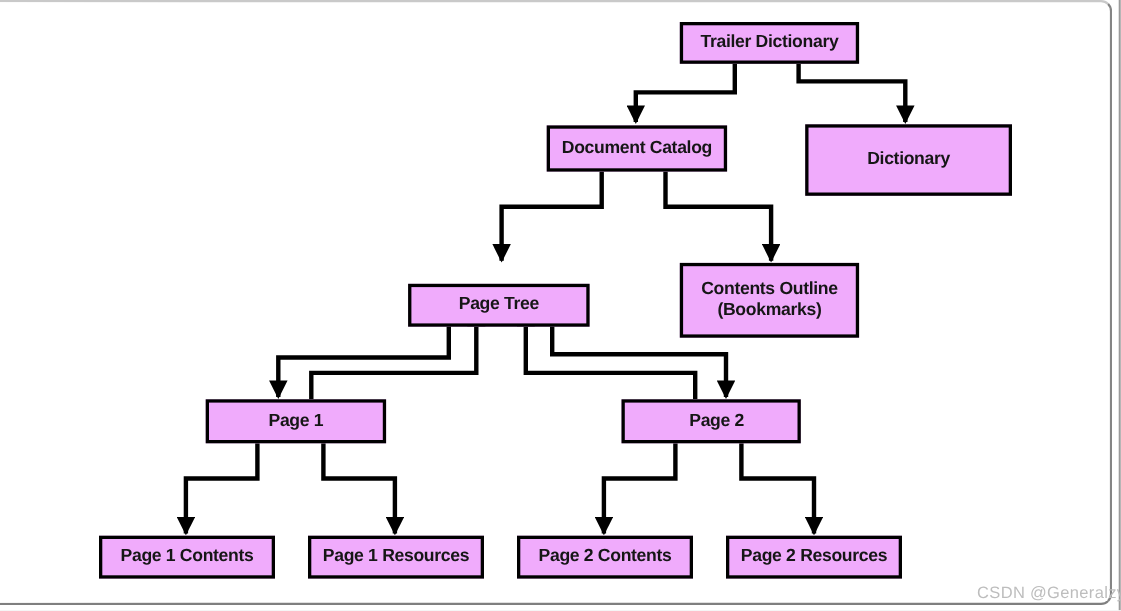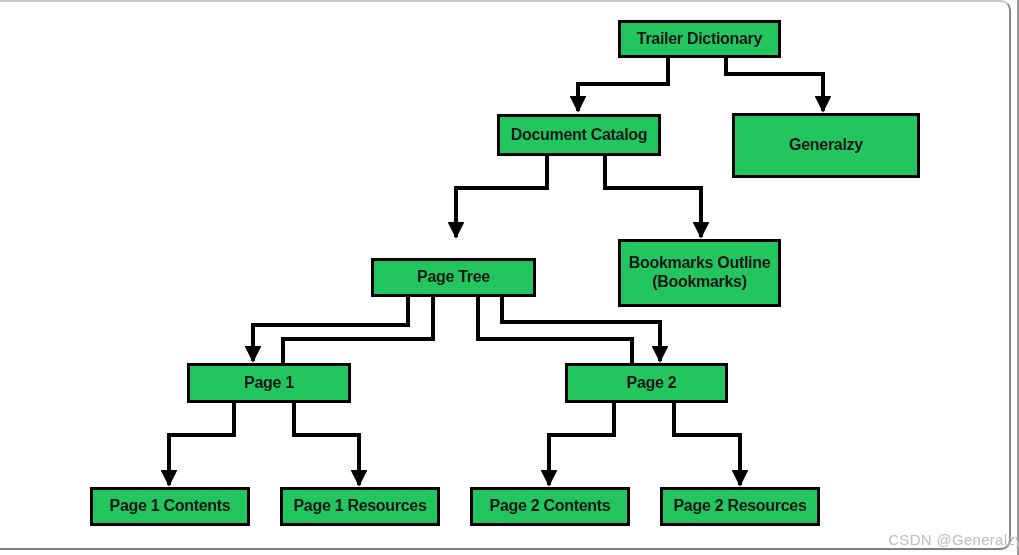--- a/index.html
+++ b/index.html
@@ -19,21 +19,21 @@
     position: absolute;
     left: 0;
     top: 0;
     width: 1019px;
     height: 555px;
   }
   .node {
     position: absolute;
     box-sizing: border-box;
     border: 3.5px solid #000000;
-    background: #22c55e;
+    background: #f0abfc;
     display: flex;
     flex-direction: column;
     align-items: center;
     justify-content: center;
     text-align: center;
     font-size: 16px;
     font-weight: bold;
     letter-spacing: -0.3px;
     line-height: 1.18;
     color: #161616;
@@ -98,29 +98,29 @@
 
   <div class="node" style="left:618px; top:20px; width:163px; height:38px;">
     <span>Trailer Dictionary</span>
   </div>
 
   <div class="node" style="left:497px; top:114px; width:164px; height:42px;">
     <span>Document Catalog</span>
   </div>
 
   <div class="node" style="left:732px; top:113px; width:188px; height:65px;">
-    <span>Generalzy</span>
+    <span>Dictionary</span>
   </div>
 
   <div class="node" style="left:371px; top:239px; width:165px; height:39px;margin-top:19px;">
     <span>Page Tree</span>
   </div>
 
   <div class="node" style="left:618px; top:239px; width:163px; height:68px;">
-    <span>Bookmarks Outline</span>
+    <span>Contents Outline</span>
     <span>(Bookmarks)</span>
   </div>
 
   <div class="node" style="left:187px; top:363px; width:164px; height:40px;">
     <span>Page 1</span>
   </div>
 
   <div class="node" style="left:565px; top:363px; width:163px; height:40px;padding-left:10px;">
     <span>Page 2</span>
   </div>

